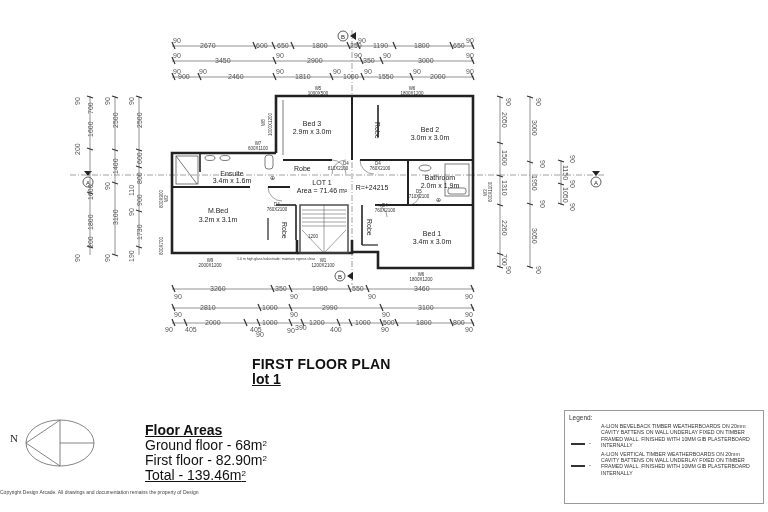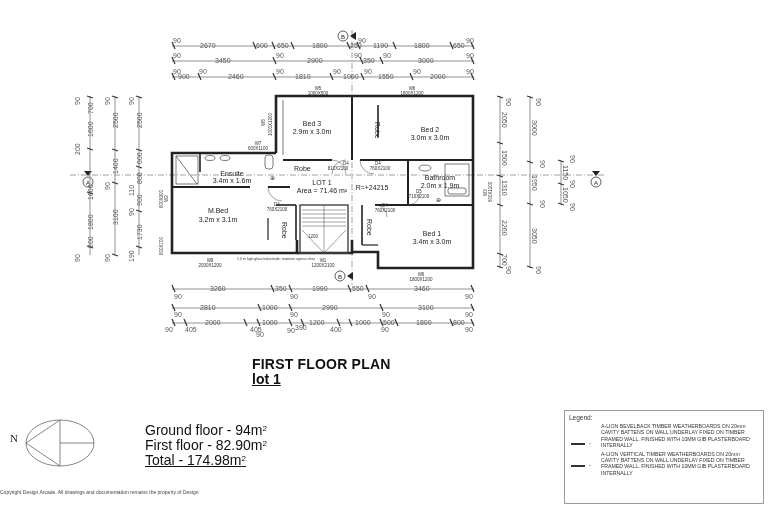--- a/index.html
+++ b/index.html
@@ -429,23 +429,24 @@
 </svg>
 
 <div class="compass-n">N</div>
 
 <div class="title-block">
   <div class="t1">FIRST FLOOR PLAN</div>
   <div class="t2">lot 1</div>
 </div>
 
 <div class="areas">
-  <div class="r"><span>Ground floor - 94m</span><sup>2</sup></div>
+  <div class="h">Floor Areas</div>
+  <div class="r"><span>Ground floor - 68m</span><sup>2</sup></div>
   <div class="r"><span>First floor - 82.90m</span><sup>2</sup></div>
-  <div class="r total"><span>Total - 174.98m</span><sup>2</sup></div>
+  <div class="r total"><span>Total - 139.46m</span><sup>2</sup></div>
 </div>
 
 <div class="copyright">Copyright Design Arcade. All drawings and documentation remains the property of Design</div>
 
 <div class="legend">
   <div class="lh">Legend:</div>
   <div class="item">
     <span class="sw" style="top:20px"></span>
     <span class="dash" style="top:17px">-</span>
     <span>A-LION BEVELBACK TIMBER WEATHERBOARDS ON 20mm CAVITY BATTENS ON WALL UNDERLAY FIXED ON TIMBER FRAMED WALL. FINISHED WITH 10MM GIB PLASTERBOARD INTERNALLY</span>

